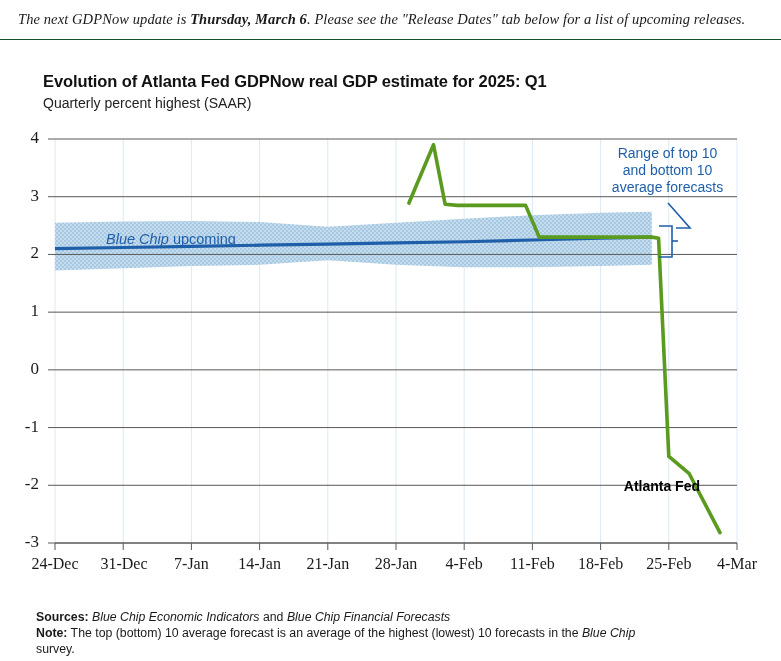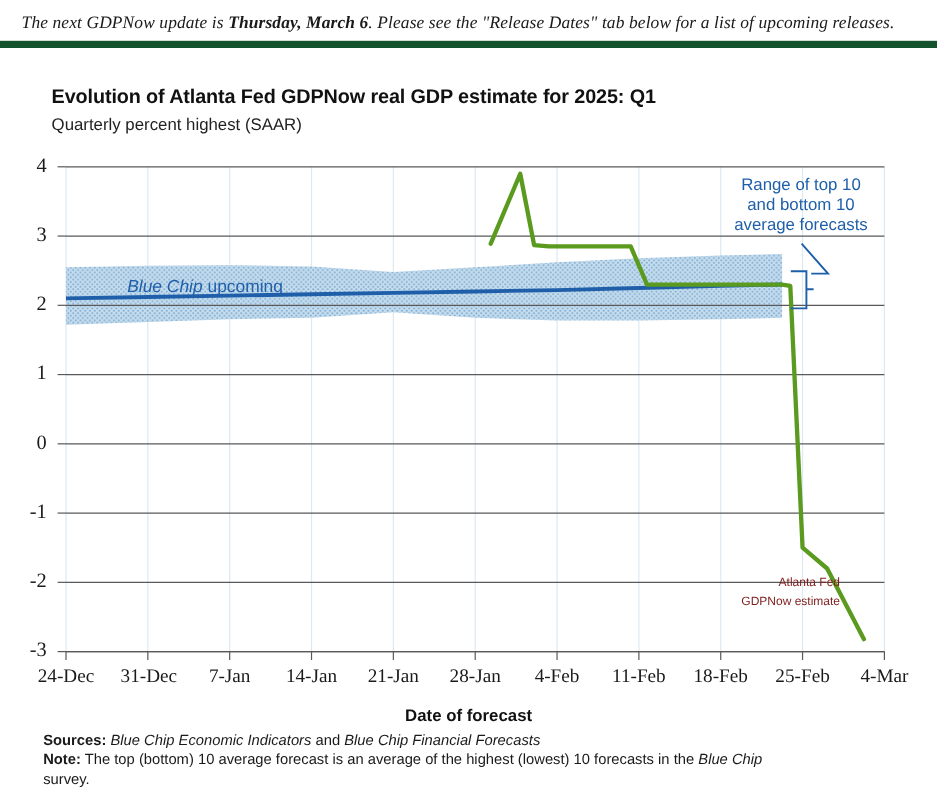--- a/index.html
+++ b/index.html
@@ -9,21 +9,21 @@
     font-family:"Liberation Sans", sans-serif;
     color:#1a1a1a;
     overflow:hidden;
     position:relative;
   }
   #root{position:absolute;left:0;top:0;width:781px;height:661px;}
 
   
   .banner{
     position:absolute;left:0;top:0;width:781px;height:40px;
-    border-bottom:6px solid #14532d;
+    border-bottom:1px solid #14532d;
     box-sizing:border-box;
   }
   .banner-text{
     position:absolute;left:18px;top:11px;
     font-family:"Liberation Serif", serif;
     font-style:italic;
     font-size:14.5px;
     color:#1a1a1a;
     white-space:nowrap;
     letter-spacing:.1px;
@@ -66,23 +66,23 @@
   .anno-blue{
     position:absolute;
     color:#1f5fa9;
     font-size:14px;
     line-height:17px;
     text-align:center;
     white-space:nowrap;
   }
   .anno-green{
     position:absolute;
-    color:#7f1d1d;
-    font-size:10px;
-    font-weight:normal;
+    color:#000000;
+    font-size:14px;
+    font-weight:bold;
     line-height:16px;
     text-align:right;
     white-space:nowrap;
   }
   .anno-bluechip{
     position:absolute;
     color:#1f5fa9;
     font-size:14.5px;
     white-space:nowrap;
   }
@@ -201,31 +201,29 @@
       <div class="xtick" style="left: 259.6px; top: 555px;">14-Jan</div>
       <div class="xtick" style="left: 327.8px; top: 555px;">21-Jan</div>
       <div class="xtick" style="left: 396px; top: 555px;">28-Jan</div>
       <div class="xtick" style="left: 464.2px; top: 555px;">4-Feb</div>
       <div class="xtick" style="left: 532.4px; top: 555px;">11-Feb</div>
       <div class="xtick" style="left: 600.6px; top: 555px;">18-Feb</div>
       <div class="xtick" style="left: 668.8px; top: 555px; text-align: center;">25-Feb</div>
       <div class="xtick" style="left: 737px; top: 555px;">4-Mar</div>
     </div>
 
-  <div class="xaxis-label">Date of forecast</div>
 
   <div class="anno-blue" style="left:600px;top:145px;width:135px;">
     <div>Range of top 10</div>
     <div>and bottom 10</div>
     <div>average forecasts</div>
   </div>
 
   <div class="anno-green" style="left:545px;top:478px;width:155px;">
     <div>Atlanta Fed</div>
-    <div>GDPNow estimate</div>
   </div>
 
   <div class="anno-bluechip" style="left:106px;top:231px;">
     <i>Blue Chip</i><span> upcoming</span>
   </div>
 
   <div class="foot" id="foot-sources">
     <b>Sources:</b><span>&nbsp;</span><i>Blue Chip Economic Indicators</i><span> and </span><i>Blue Chip Financial Forecasts</i>
   </div>
   <div class="foot" id="foot-note">

